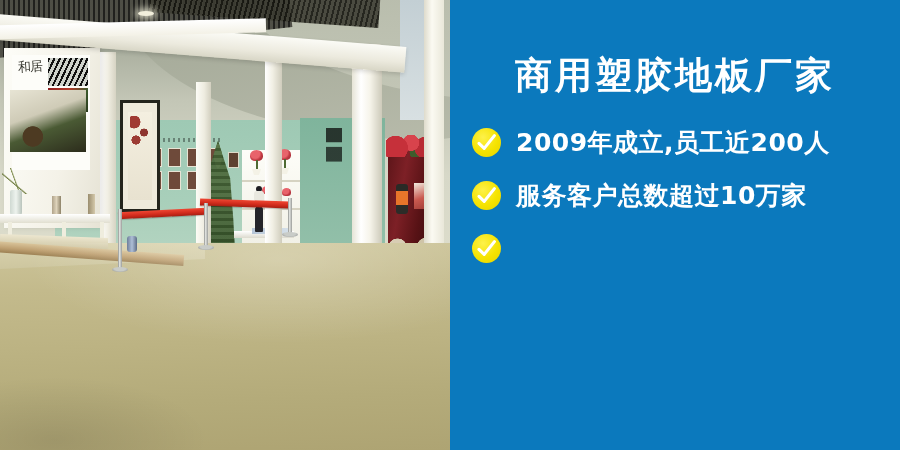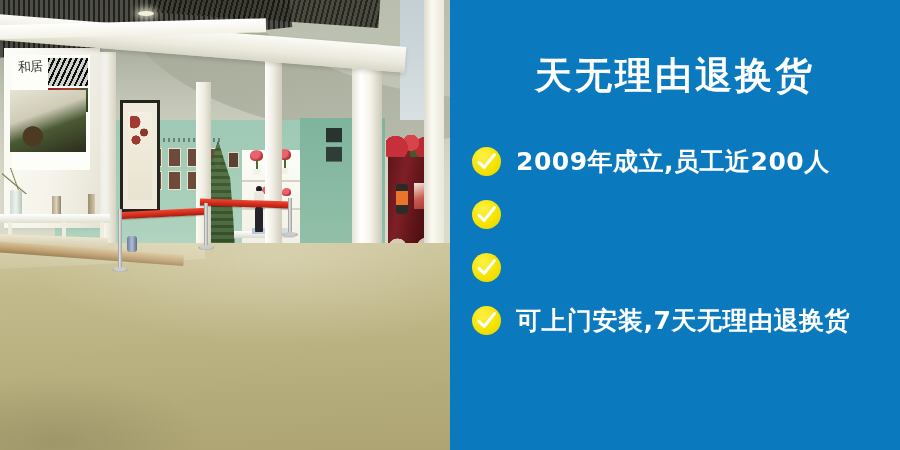--- a/index.html
+++ b/index.html
@@ -495,21 +495,21 @@
     text-align: center;
     color: #ffffff;
     font-size: 37px;
     font-weight: bold;
     letter-spacing: 3px;
     line-height: 1;
     font-family: "DejaVu Sans", "Liberation Sans", sans-serif;
   }
   #bullets {
     position: absolute;
-    left: 22px; top: 135px;
+    left: 22px; top: 116px;
     width: 428px;
   }
   .bullet {
     display: flex;
     align-items: center;
     height: 53px;
   }
   .check {
     position: relative;
     flex: 0 0 auto;
@@ -633,55 +633,48 @@
     <div class="belt" style="left:200px; top:200px; width:90px; transform:rotate(2deg);"></div>
     <div class="post" style="left:118px; top:209px; height:60px;"></div>
     <div class="post-base" style="left:112px; top:267px;"></div>
     <div class="post" style="left:204px; top:203px; height:44px;"></div>
     <div class="post-base" style="left:198px; top:245px;"></div>
     <div class="post" style="left:288px; top:198px; height:36px;"></div>
     <div class="post-base" style="left:282px; top:232px;"></div>
   </div>
 
   <div id="panel">
-    <div id="panel-title">天无理由退换货</div>
+    <div id="panel-title">商用塑胶地板厂家</div>
 
     <div id="bullets">
 
       <div class="bullet">
         <span class="check">
           <svg width="29" height="29" viewBox="0 0 29 29">
             <path d="M7 15.4 L12.2 20.4 L22.4 7.6" fill="none" stroke="#ffffff" stroke-width="3.1" stroke-linecap="round" stroke-linejoin="round"></path>
           </svg>
         </span>
         <span class="bullet-text">2009年成立,员工近200人</span>
       </div>
 
       <div class="bullet">
         <span class="check">
           <svg width="29" height="29" viewBox="0 0 29 29">
             <path d="M7 15.4 L12.2 20.4 L22.4 7.6" fill="none" stroke="#ffffff" stroke-width="3.1" stroke-linecap="round" stroke-linejoin="round"></path>
           </svg>
         </span>
+        <span class="bullet-text">服务客户总数超过10万家</span>
       </div>
 
 
       <div class="bullet">
         <span class="check">
           <svg width="29" height="29" viewBox="0 0 29 29">
             <path d="M7 15.4 L12.2 20.4 L22.4 7.6" fill="none" stroke="#ffffff" stroke-width="3.1" stroke-linecap="round" stroke-linejoin="round"></path>
           </svg>
         </span>
       </div>
 
-      <div class="bullet">
-        <span class="check">
-          <svg width="29" height="29" viewBox="0 0 29 29">
-            <path d="M7 15.4 L12.2 20.4 L22.4 7.6" fill="none" stroke="#ffffff" stroke-width="3.1" stroke-linecap="round" stroke-linejoin="round"></path>
-          </svg>
-        </span>
-        <span class="bullet-text">可上门安装,7天无理由退换货</span>
-      </div>
 
     </div>
   </div>
 
 </div>
 
 </body></html>

